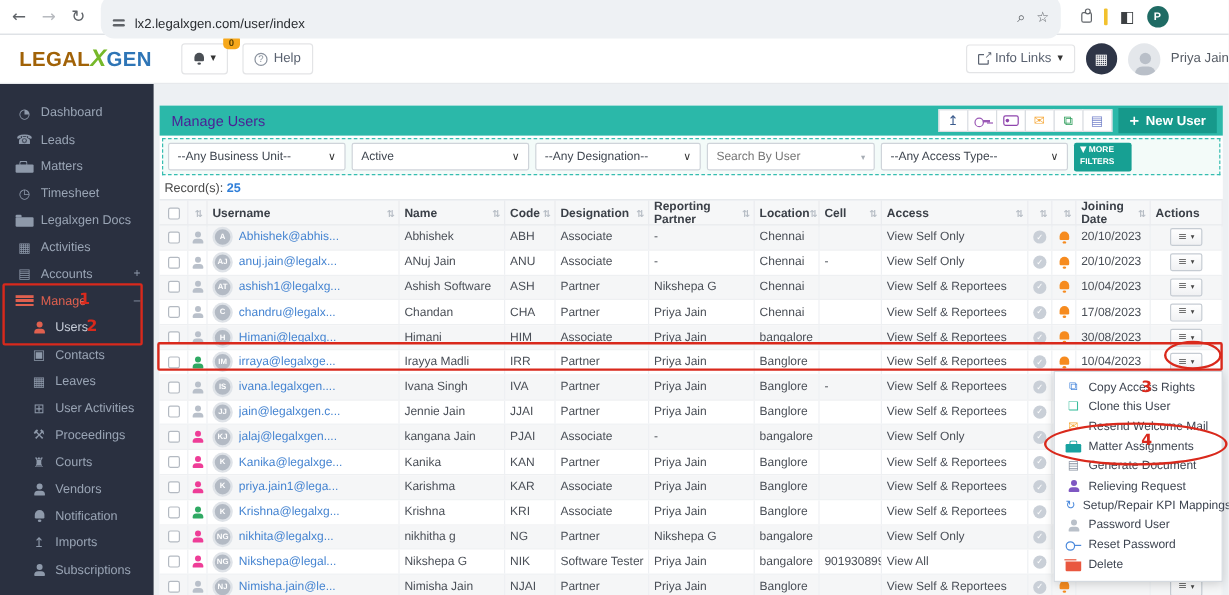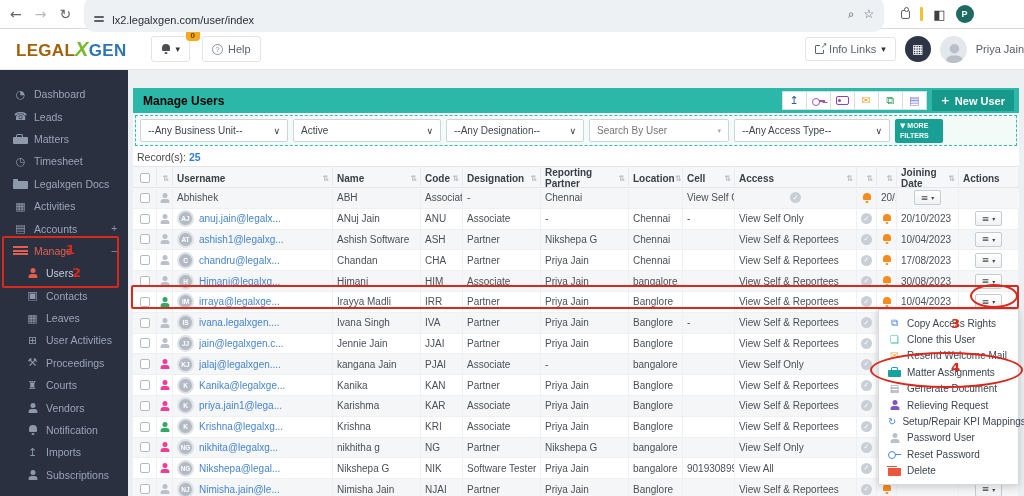--- a/index.html
+++ b/index.html
@@ -40,21 +40,21 @@
   .sidebar{position:absolute;top:70px;left:0;width:128px;bottom:0;background:#2a3040;padding-top:13px;z-index:2}
   .side-item{height:22.4px;display:flex;align-items:center;padding-left:13px;color:#9aa5b5;font-size:10.5px;cursor:pointer;white-space:nowrap}
   .side-item.sub{padding-left:25px}
   .side-item .ic{width:15px;margin-right:6px;display:inline-flex;justify-content:center;font-size:11px;color:#8e99aa}
   .side-item.active{color:#e0604f}
   .suffix{margin-left:auto;margin-right:11px;font-size:10px;color:#8e99aa}
 
   
   .card{position:absolute;left:133px;top:88px;width:886px;bottom:0;background:#fff;z-index:1}
   .tealbar{height:25px;background:#2bb8a9;display:flex;align-items:center;padding:0 5px}
-  .tealbar .title{color:#000000;font-weight:bold;font-size:12px;margin-left:5px}
+  .tealbar .title{color:#4c1d95;font-weight:normal;font-size:12px;margin-left:5px}
   .tb-right{margin-left:auto;display:flex;align-items:center;gap:5px}
   .btn-group{display:flex}
   .tbtn{width:25px;height:19px;background:#fff;border:1px solid #d9dde1;display:flex;align-items:center;justify-content:center;font-size:11px;margin-left:-1px;cursor:pointer}
   .newuser{height:21px;background:#16998b;color:#fff;font-size:11px;font-weight:bold;display:flex;align-items:center;padding:0 9px;gap:5px;cursor:pointer}
 
   .filterbar{margin:2px 2px 0;background:#f3fbf9;border:1px dashed #35bdb0;height:31px;display:flex;align-items:center;padding:0 4px;gap:5px}
   .fselect{height:23px;background:#fff;border:1px solid #cfd4da;border-radius:2px;display:flex;align-items:center;justify-content:space-between;padding:0 7px;font-size:10px;color:#3f4650;cursor:pointer}
   .caret{font-size:9px;color:#333;font-family:"DejaVu Sans",sans-serif}
   .fsearch{height:23px;background:#fff;border:1px solid #cfd4da;border-radius:2px;display:flex;align-items:center;padding:0 7px}
   .fsearch input{border:none;outline:none;width:100%;font-size:10px;color:#444;background:transparent;font-family:"Liberation Sans",sans-serif}
@@ -360,20 +360,24 @@
       </div>
     </div>
   <div id="tbody">
       <div class="tgrid trow odd">
         <div class="ctr">
           <span class="cb"></span>
         </div>
         <div class="ctr">
           <span class="sh sh-person" style="--c: #b9c0ca;"></span>
         </div>
+        <div>
+          <span class="avatar">A</span>
+          <span class="ulink">Abhishek@abhis...</span>
+        </div>
         <div>Abhishek</div>
         <div>ABH</div>
         <div>Associate</div>
         <div>-</div>
         <div>Chennai</div>
         <div></div>
         <div>View Self Only</div>
         <div class="ctr">
           <span class="okc"></span>
         </div>

